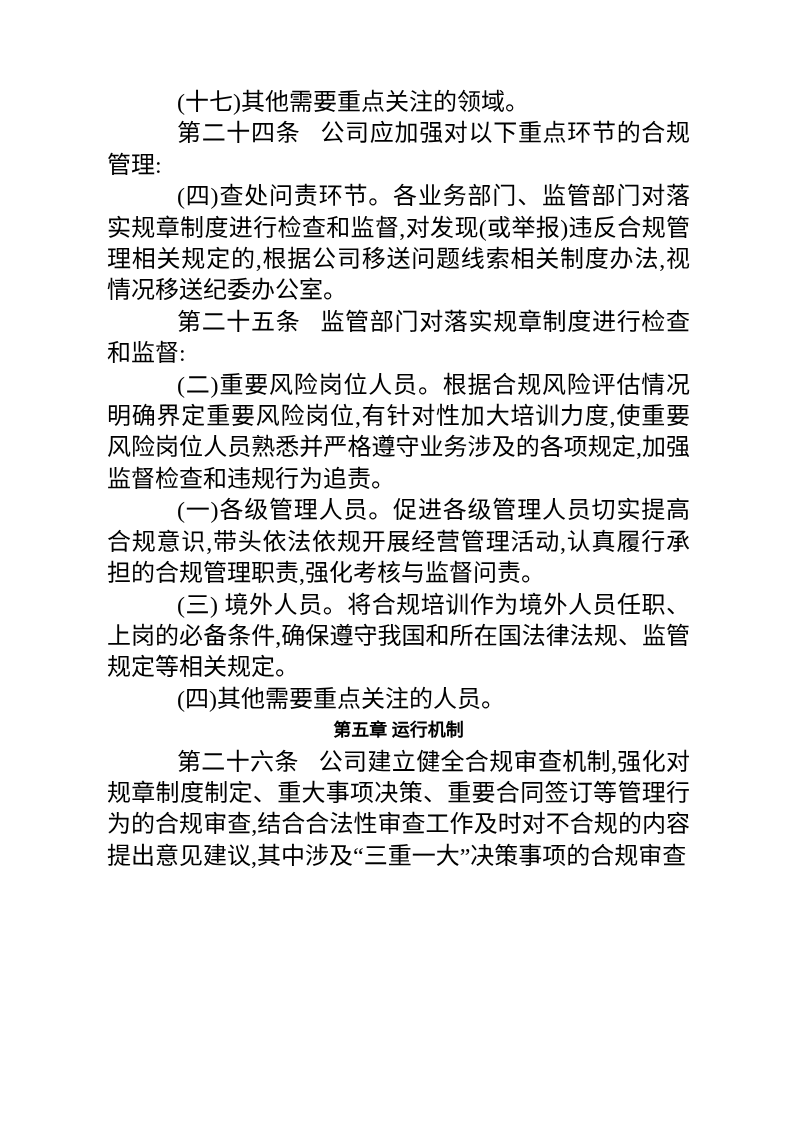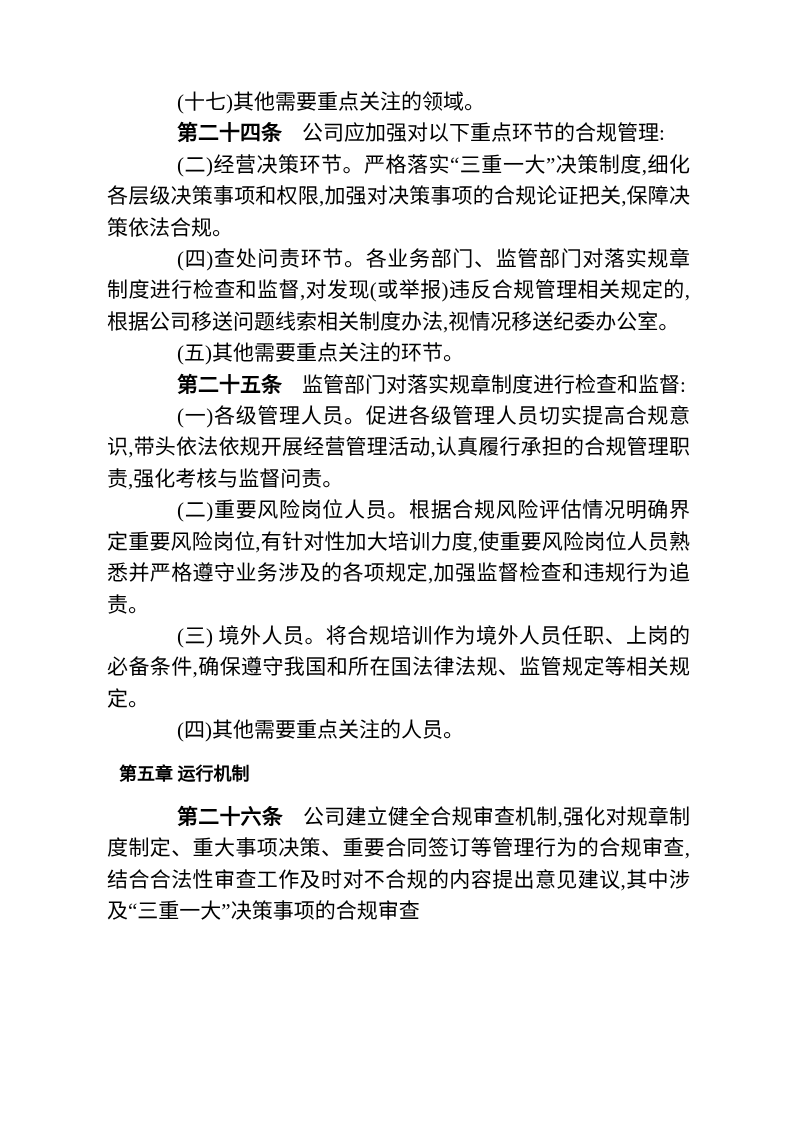--- a/index.html
+++ b/index.html
@@ -16,62 +16,60 @@
     overflow: hidden;
   }
   .page-content {
     position: absolute;
     top: 87px;
     left: 107px;
     width: 583px;
   }
   .para {
     margin: 0;
-    font-size: 21px;
+    font-size: 24px;
     line-height: 31.4px;
     text-align: justify;
     text-indent: 70px;
     word-break: break-all;
     overflow-wrap: anywhere;
   }
   .art-num {
-    font-weight: bold;
+    font-weight: normal;
     margin-right: 20px;
   }
   .chapter {
-    margin: 12px;
+    margin: 0;
     font-size: 18px;
     line-height: 31.4px;
     font-weight: bold;
-    text-align: left;
+    text-align: center;
     text-indent: 0;
   }
 </style>
 </head>
 <body>
 
 <main class="page-content">
 
   <p class="para">(十七)其他需要重点关注的领域。</p>
 
   <p class="para"><span class="art-num">第二十四条</span><span>公司应加强对以下重点环节的合规管理:</span></p>
 
 
-  <p class="para">(二)经营决策环节。严格落实“三重一大”决策制度,细化各层级决策事项和权限,加强对决策事项的合规论证把关,保障决策依法合规。</p>
 
 
   <p class="para">(四)查处问责环节。各业务部门、监管部门对落实规章制度进行检查和监督,对发现(或举报)违反合规管理相关规定的,根据公司移送问题线索相关制度办法,视情况移送纪委办公室。</p>
 
-  <p class="para">(五)其他需要重点关注的环节。</p>
 
   <p class="para"><span class="art-num">第二十五条</span><span>监管部门对落实规章制度进行检查和监督:</span></p>
 
+  <p class="para">(二)重要风险岗位人员。根据合规风险评估情况明确界定重要风险岗位,有针对性加大培训力度,使重要风险岗位人员熟悉并严格遵守业务涉及的各项规定,加强监督检查和违规行为追责。</p>
+
   <p class="para">(一)各级管理人员。促进各级管理人员切实提高合规意识,带头依法依规开展经营管理活动,认真履行承担的合规管理职责,强化考核与监督问责。</p>
-
-  <p class="para">(二)重要风险岗位人员。根据合规风险评估情况明确界定重要风险岗位,有针对性加大培训力度,使重要风险岗位人员熟悉并严格遵守业务涉及的各项规定,加强监督检查和违规行为追责。</p>
 
   <p class="para">(三) 境外人员。将合规培训作为境外人员任职、上岗的必备条件,确保遵守我国和所在国法律法规、监管规定等相关规定。</p>
 
   <p class="para">(四)其他需要重点关注的人员。</p>
 
   <h2 class="chapter">第五章 运行机制</h2>
 
 
   <p class="para"><span class="art-num">第二十六条</span><span>公司建立健全合规审查机制,强化对规章制度制定、重大事项决策、重要合同签订等管理行为的合规审查,结合合法性审查工作及时对不合规的内容提出意见建议,其中涉及“三重一大”决策事项的合规审查</span></p>
 

